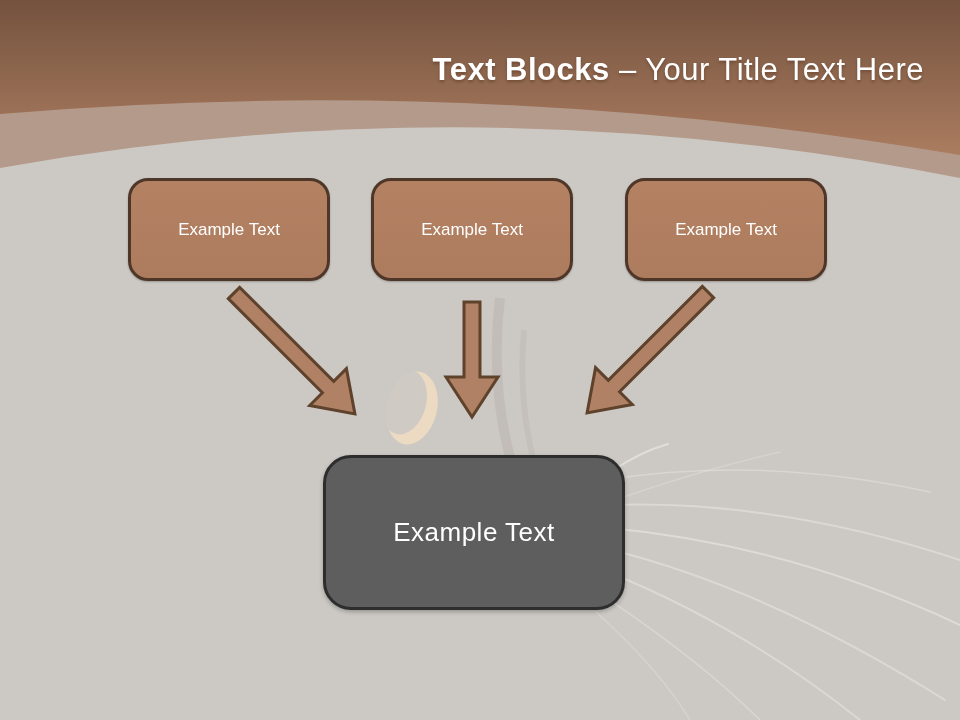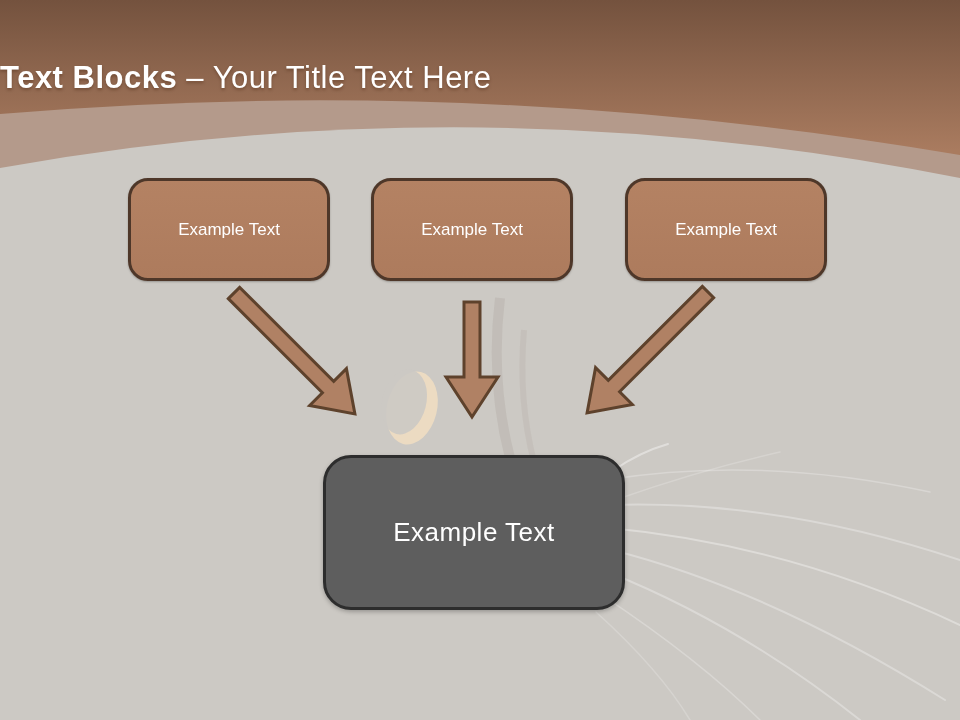--- a/index.html
+++ b/index.html
@@ -11,22 +11,22 @@
     position:relative;
     width:960px;height:720px;
     overflow:hidden;
     background:linear-gradient(180deg,
       var(--header-top,#74523e) 0px,
       var(--header-bottom,#a97b5f) 150px,
       var(--header-bottom,#a97b5f) 100%);
   }
   .bg-layer{position:absolute;left:0;top:0;width:960px;height:720px;}
   .slide-title{
-    position:absolute;left:0;top:60px;width:924px;
-    text-align:left;
+    position:absolute;left:0;top:52px;width:924px;
+    text-align:right;
     color:var(--title-color,#ffffff);
     font-size:31px;
     letter-spacing:0.5px;
     text-shadow:0 2px 3px rgba(60,30,10,0.35);
     z-index:3;
   }
   .slide-title .t-bold{font-weight:bold;}
   .slide-title .t-rest{font-weight:normal;white-space:pre;}
   .src-box{
     position:absolute;top:178px;width:202px;height:103px;

